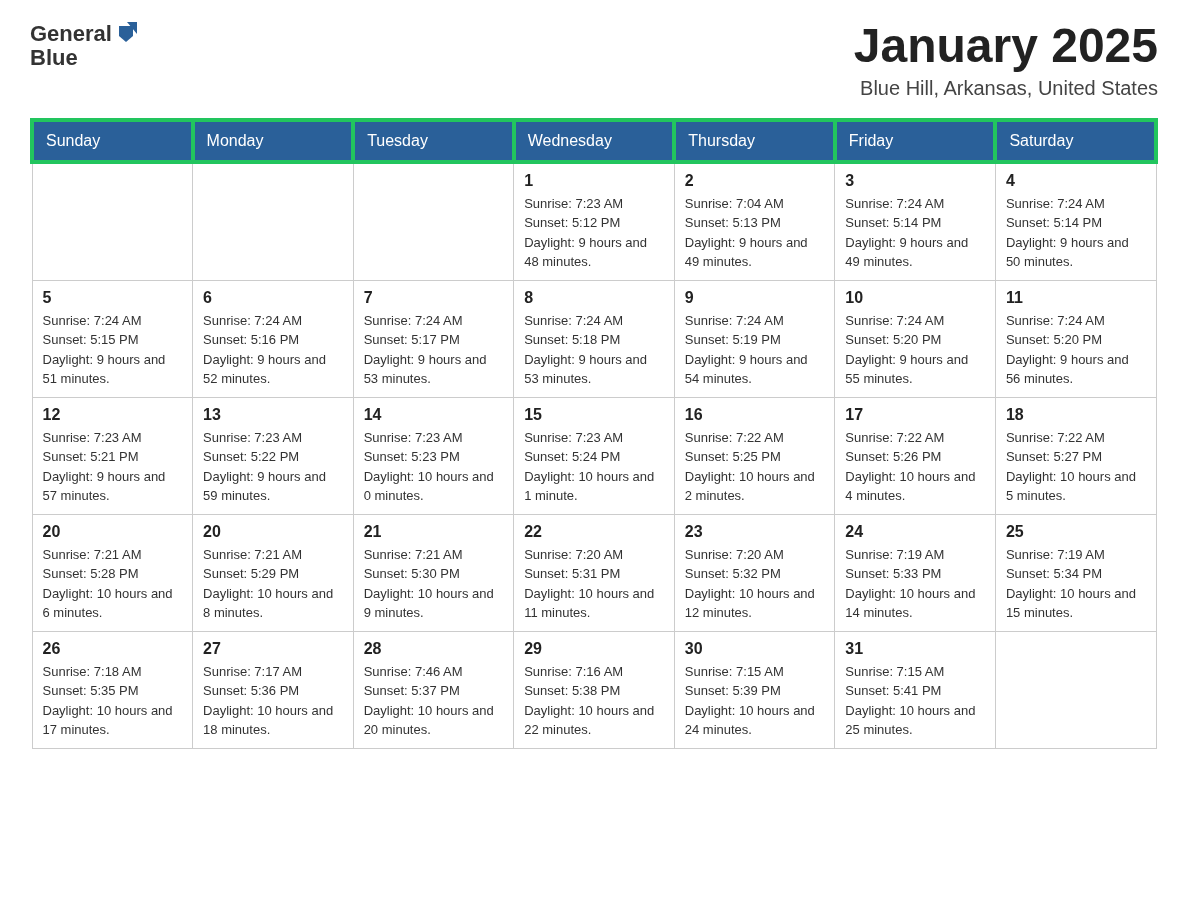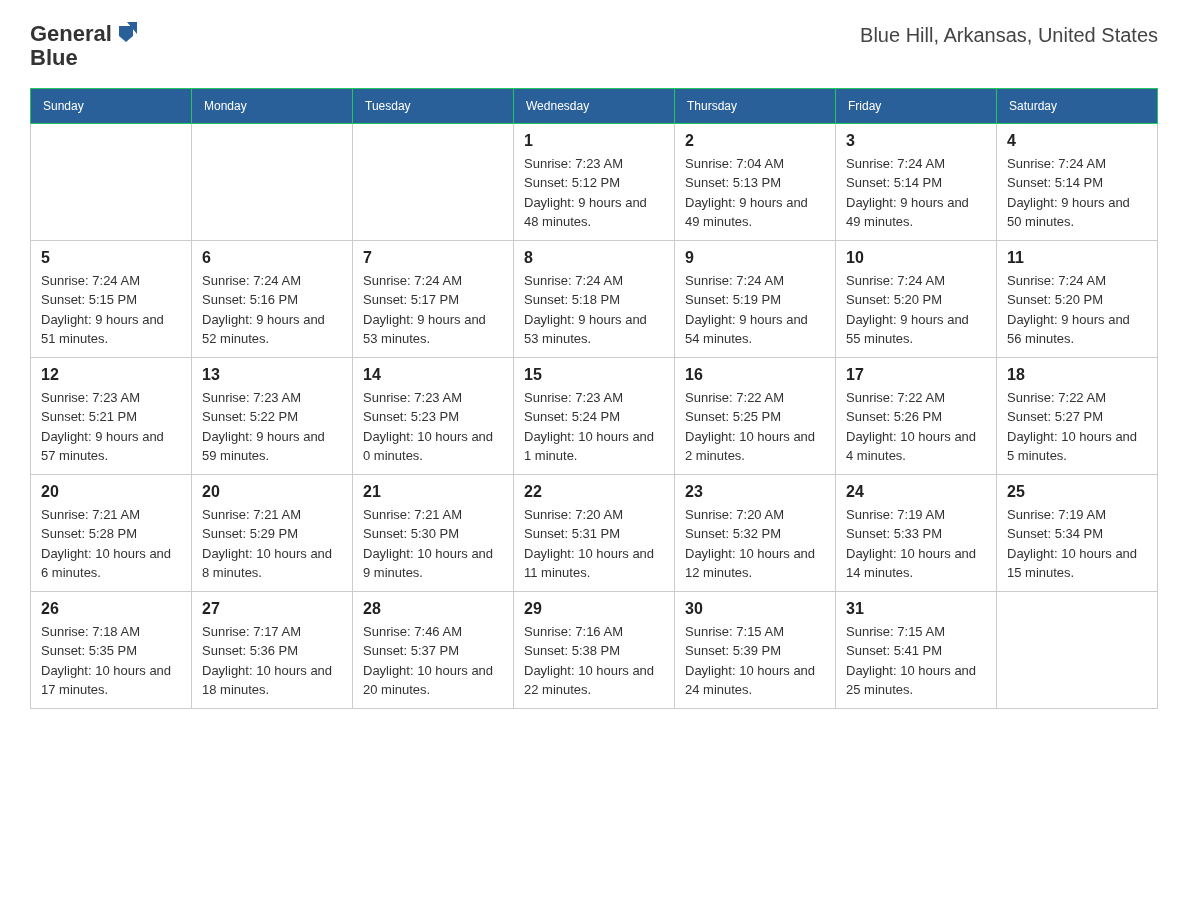--- a/index.html
+++ b/index.html
@@ -41,25 +41,25 @@
       margin-top: 4px;
     }
     table {
       width: 100%;
       border-collapse: collapse;
       margin-top: 10px;
     }
     thead tr th {
       background-color: #2a6099;
       color: #fff;
-      font-size: 12px;
+      font-size: 16px;
       font-weight: normal;
       padding: 10px 12px;
       text-align: left;
-      border: 1px solid #22c55e;
+      border: 4px solid #22c55e;
     }
     tbody tr td {
       border: 1px solid #ccc;
       vertical-align: top;
       padding: 8px 10px;
       width: 14.28%;
       min-height: 90px;
       font-size: 13px;
       color: #333;
     }
@@ -93,20 +93,21 @@
             <polygon points="12,0 22,0 22,12" fill="#2a6099"></polygon>
           </svg>
         </div>
       </div>
       <div style="display:flex; align-items:flex-end; margin-top:-2px;">
         <span class="logo-text blue">Blue</span>
       </div>
     </div>
   </div>
   <div class="title-block">
+    <div class="month-title">January 2025</div>
     <div class="location">Blue Hill, Arkansas, United States</div>
   </div>
 </div>
 
 <table>
   <thead>
     <tr>
     <th>Sunday</th>
         <th>Monday</th>
         <th>Tuesday</th>

